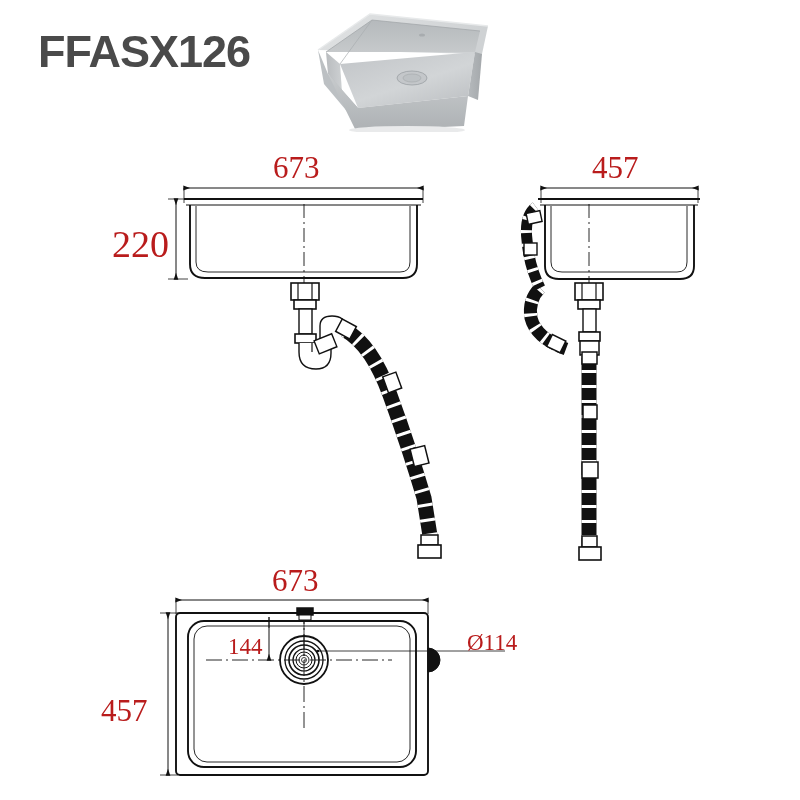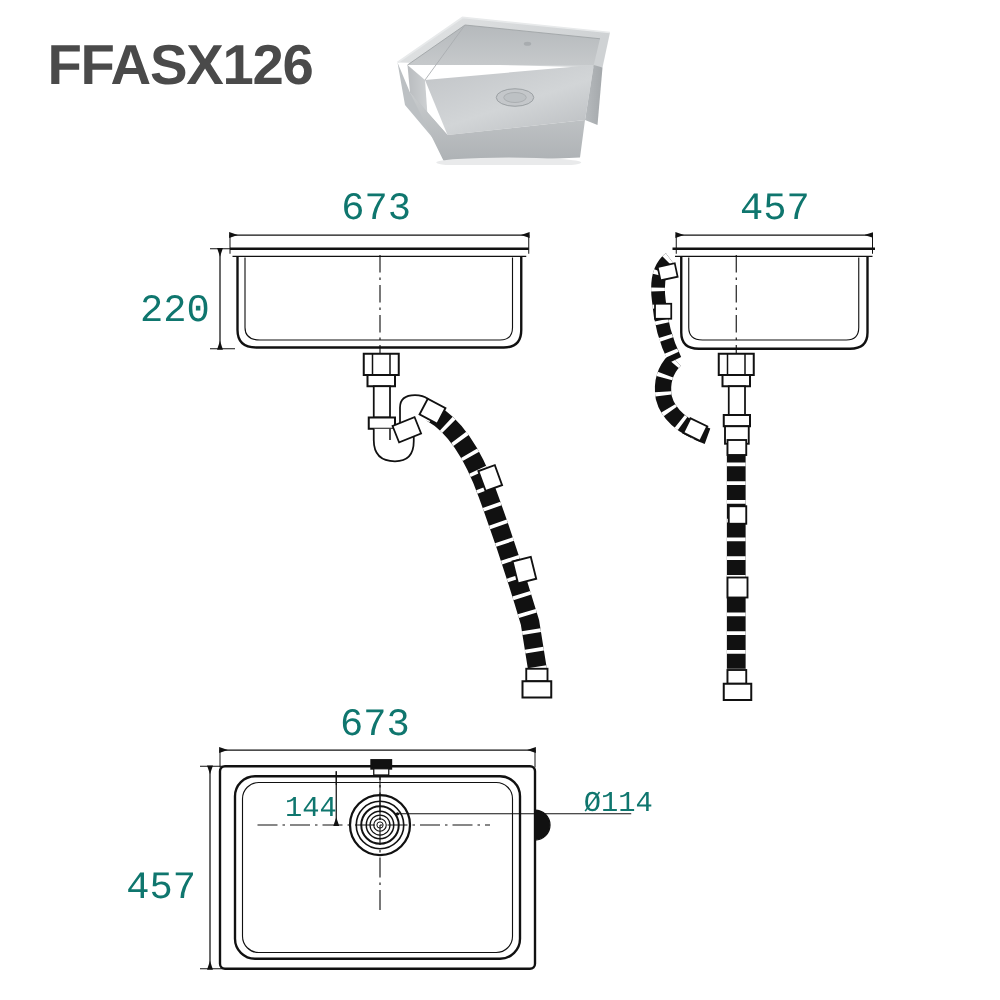--- a/index.html
+++ b/index.html
@@ -21,26 +21,26 @@
     top: 26px;
     font-size: 45px;
     font-weight: bold;
     letter-spacing: -1px;
     color: #4a4a4a;
     font-family: "Liberation Sans", sans-serif;
     white-space: nowrap;
   }
   .dim-text {
     position: absolute;
-    color: #0f766e;
-    font-family: Liberation Mono, monospace;
+    color: #b91c1c;
+    font-family: Liberation Serif, serif;
     white-space: nowrap;
   }
   #dim-front-width { left: 273px; top: 150px; font-size: 31px; }
-  #dim-front-height { left: 112px; top: 232px; font-size: 31px; }
+  #dim-front-height { left: 112px; top: 222px; font-size: 38px; }
   #dim-side-width { left: 592px; top: 150px; font-size: 31px; }
   #dim-plan-width { left: 272px; top: 563px; font-size: 31px; }
   #dim-plan-depth { left: 101px; top: 693px; font-size: 31px; }
   #dim-plan-offset { left: 228px; top: 634px; font-size: 23px; }
   #dim-drain-dia { left: 443px; top: 630px; font-size: 23px; margin-left: 24px; }
   svg.layer {
     position: absolute;
     left: 0; top: 0;
     width: 800px;
     height: 800px;

